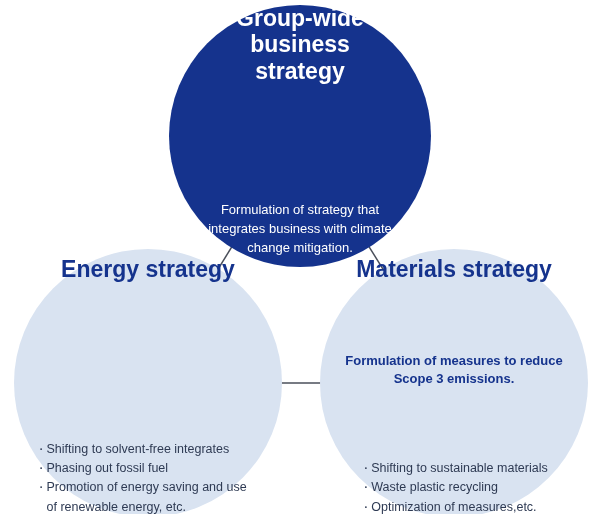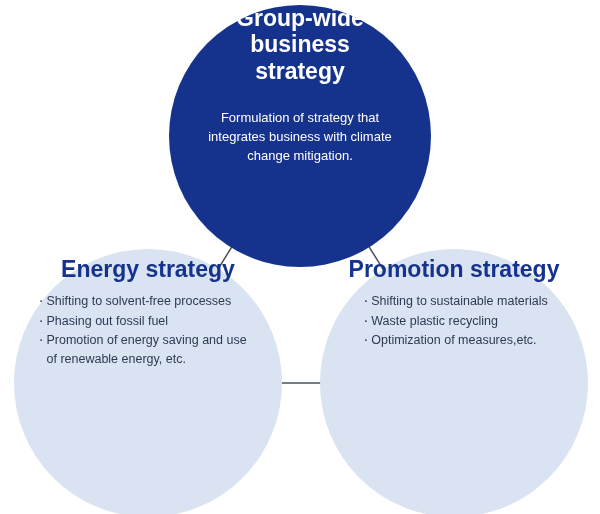--- a/index.html
+++ b/index.html
@@ -20,21 +20,21 @@
     left: 0;
     top: 0;
     z-index: 0;
   }
   .circle {
     position: absolute;
     border-radius: 50%;
     display: flex;
     flex-direction: column;
     align-items: center;
-    justify-content: flex-start;
+    justify-content: space-between;
     text-align: center;
     box-sizing: border-box;
     z-index: 1;
   }
   .circle-top {
     left: 169px;
     top: 5px;
     width: 262px;
     height: 262px;
     background: #15338d;
@@ -116,35 +116,36 @@
   <div class="circle circle-top">
     <h2 class="title">Group-wide business strategy</h2>
     <p class="desc">Formulation of strategy that integrates business with climate change mitigation.</p>
   </div>
 
   <div class="circle circle-light circle-left">
     <h2 class="title">Energy strategy</h2>
     <ul class="bullet-list">
       <li>
         <span class="bullet-marker">・</span>
-        <span class="bullet-text">Shifting to solvent-free processes</span>
+        <span class="bullet-text">Shifting to solvent-free integrates</span>
       </li>
       <li>
         <span class="bullet-marker">・</span>
         <span class="bullet-text">Phasing out fossil fuel</span>
       </li>
       <li>
         <span class="bullet-marker">・</span>
         <span class="bullet-text">Promotion of energy saving and use of renewable energy, etc.</span>
       </li>
     </ul>
   </div>
 
   <div class="circle circle-light circle-right">
-    <h2 class="title">Promotion strategy</h2>
+    <h2 class="title">Materials strategy</h2>
+    <p class="subtitle">Formulation of measures to reduce Scope 3 emissions.</p>
     <ul class="bullet-list">
       <li>
         <span class="bullet-marker">・</span>
         <span class="bullet-text">Shifting to sustainable materials</span>
       </li>
       <li>
         <span class="bullet-marker">・</span>
         <span class="bullet-text">Waste plastic recycling</span>
       </li>
       <li>

